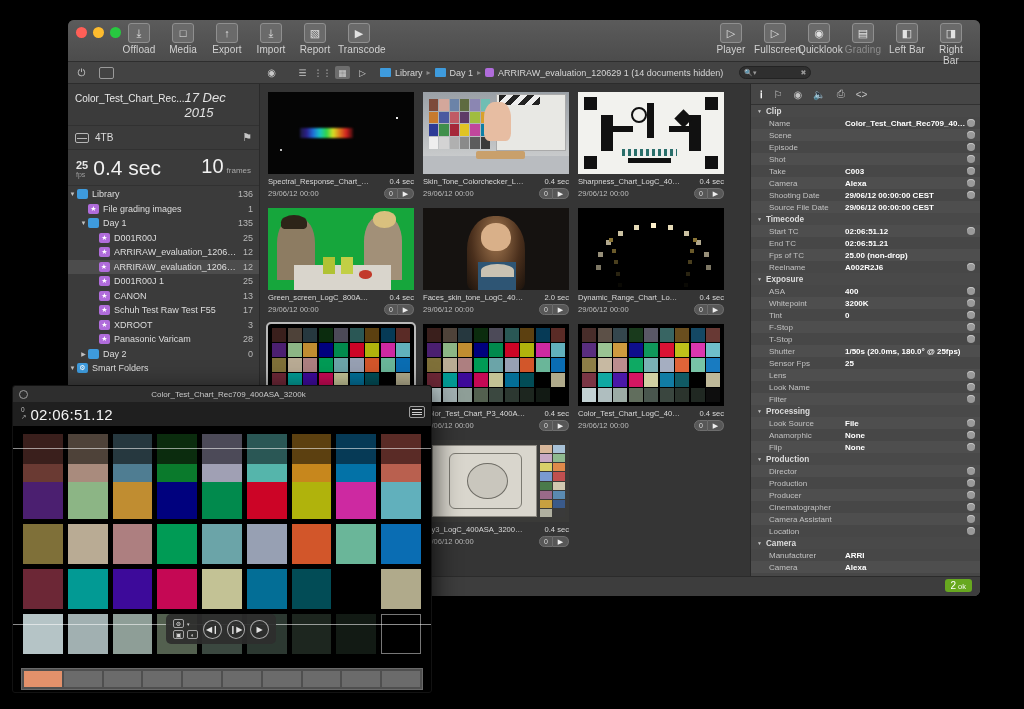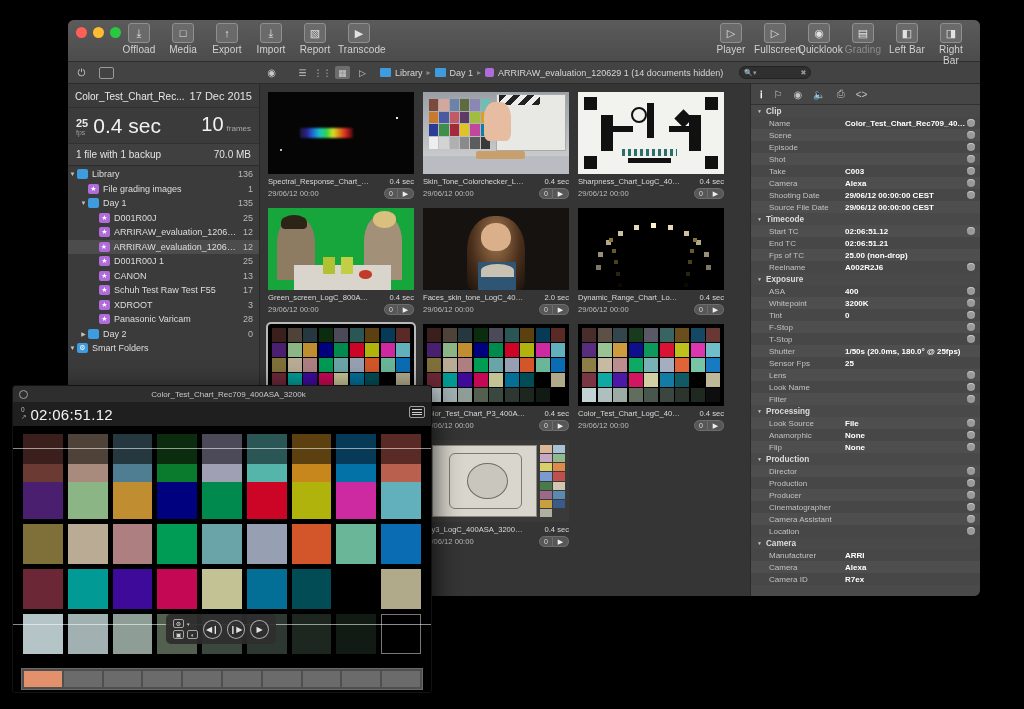--- a/index.html
+++ b/index.html
@@ -83,21 +83,21 @@
 
   
   .body-split{ display:flex; height: calc(576px - 64px); }
 
   
   .sidebar{ width:192px; background:#3b3b3b; border-right:1px solid #2a2a2a;
             display:flex; flex-direction:column; }
   .sb-head{ padding:6px 7px 5px 7px; display:flex; justify-content:space-between;
             align-items:baseline; border-bottom:1px solid #313131;}
   .sb-head .nm{font-size:10px;color:#e9e9e9;}
-  .sb-head .dt{font-size:11px;color:#e2e2e2;}
+  .sb-head .dt{font-size:13px;color:#e2e2e2;font-style:italic;}
   .sb-vol{ padding:5px 7px; display:flex; align-items:center; gap:6px;
            border-bottom:1px solid #313131; }
   .sb-vol .lab{font-size:10px;color:#dcdcdc;}
   .drive-ico{width:14px;height:10px;border:1px solid #b6b6b6;border-radius:2px;position:relative;}
   .drive-ico::after{content:"";position:absolute;left:1px;right:1px;top:4px;height:1px;background:#b6b6b6;}
   .flag-ico{margin-left:auto;color:#c6c6c6;font-size:11px;}
   .sb-dur{ padding:5px 8px 7px 8px; display:flex; align-items:flex-end; gap:5px;
            border-bottom:1px solid #313131; }
   .fps-blk{line-height:1;}
   .fps-num{font-size:11px;color:#e8e8e8;font-weight:bold;display:block;}
@@ -327,34 +327,35 @@
       </div>
     </div>
 
     <div class="body-split">
 
       <div class="sidebar">
         <div class="sb-head">
           <span class="nm">Color_Test_Chart_Rec...</span>
           <span class="dt">17 Dec 2015</span>
         </div>
+        <div class="sb-vol">
+          <span class="drive-ico"></span>
+          <span class="lab">4TB</span>
+          <span class="flag-ico">⚑</span>
+        </div>
         <div class="sb-dur">
           <span class="fps-blk">
             <span class="fps-num">25</span>
             <span class="fps-lab">fps</span>
           </span>
           <span class="dur-big">0.4 sec</span>
           <span class="frm-wrap">
             <span class="frm-num">10</span>
             <span class="frm-lab">frames</span>
           </span>
-        </div>
-        <div class="sb-files">
-          <span>1 file with 1 backup</span>
-          <span>70.0 MB</span>
         </div>
         <div class="tree" id="tree">
             <div class="tr-row">
               <span class="tw" style="margin-left:0px">▼</span>
               <span class="tr-ico ic-lib"></span>
               <span class="tr-lab">Library</span>
               <span class="tr-cnt">136</span>
             </div>
             <div class="tr-row">
               <span class="tw" style="margin-left:11px"></span>
@@ -1068,20 +1069,25 @@
             </div>
             <div class="m-row">
               <span class="m-key">Camera ID</span>
               <span class="m-val">R7ex</span>
               <span class="m-edit hide"></span>
             </div>
           </div>
       </div>
     </div>
 
+    <div class="statusbar">
+      <div class="ok-badge">
+        <span>2</span><small>ok</small>
+      </div>
+    </div>
   </div>
 
   <div class="player">
     <div class="pl-title">
       <span class="pl-gear"></span>
       <span class="ttl">Color_Test_Chart_Rec709_400ASA_3200k</span>
     </div>
     <div class="pl-tc">
       <span class="tc-pre">0<br>↗</span>
       <span class="tc-main">02:06:51.12</span>

